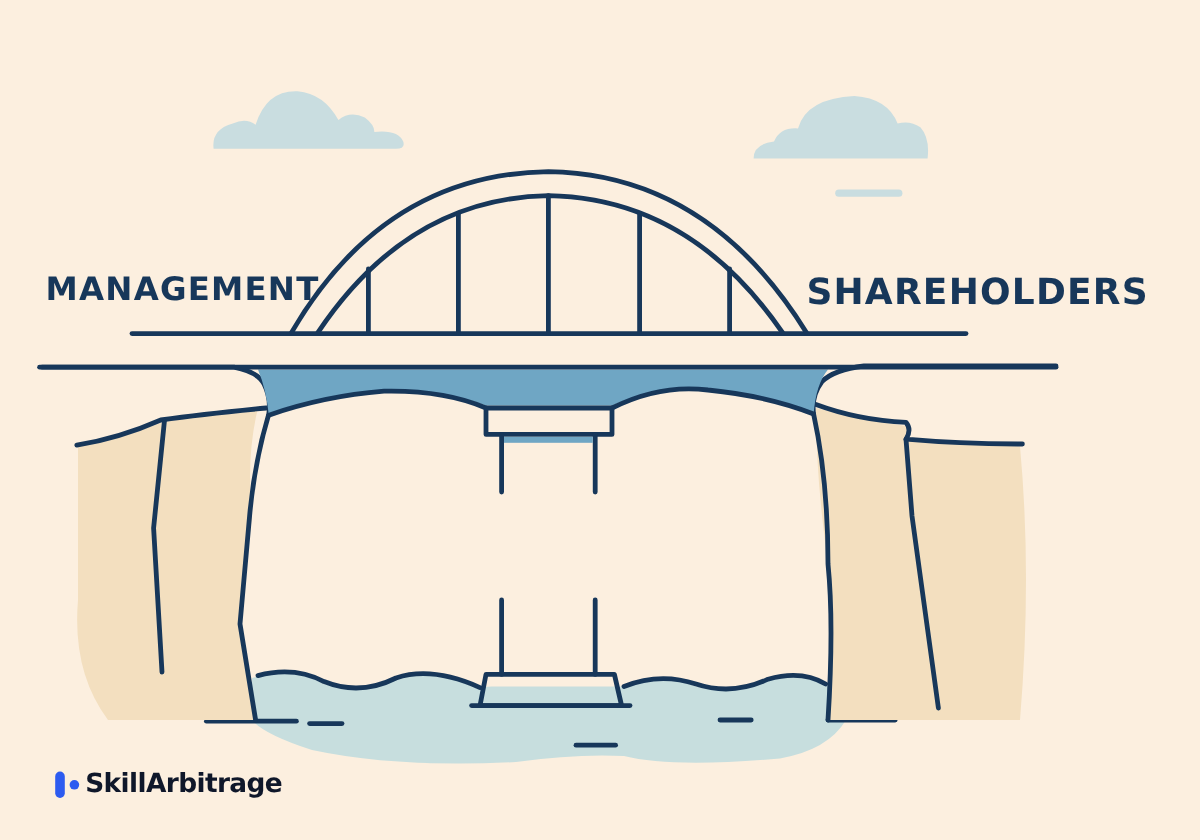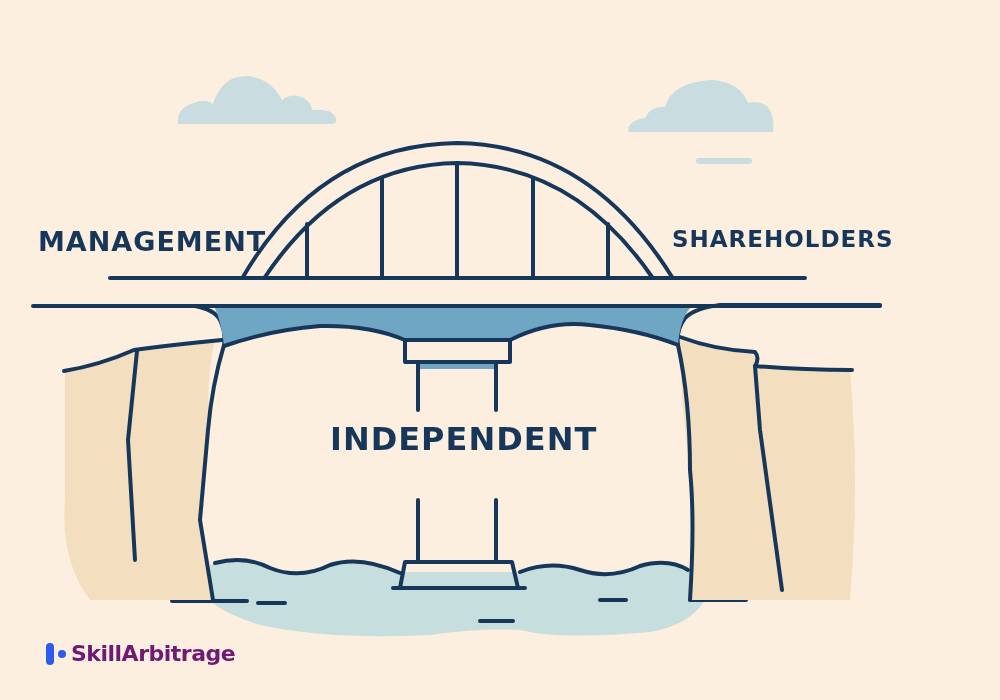--- a/index.html
+++ b/index.html
@@ -1,22 +1,22 @@
 <!DOCTYPE html>
 <html><head>
 <meta charset="utf-8">
 <style>
   html, body { margin:0; padding:0; }
   body { width:1000px; height:700px; background:#fcefdf; overflow:hidden; position:relative; font-family:"DejaVu Sans", sans-serif; }
   svg.scene { position:absolute; left:0; top:0; width:1000px; height:700px; }
   .label { position:absolute; color:#17375a; font-weight:bold; letter-spacing:1px; font-family:"DejaVu Sans", sans-serif; }
   .lbl-mgmt { left:38px; top:226px; font-size:27px; }
-  .lbl-share { left:672px; top:226px; font-size:23px; }
+  .lbl-share { left:672px; top:226px; font-size:30px; }
   .lbl-center { left:330px; top:418px; width:255px; text-align:center; font-size:32px; line-height:42px; }
-  .brand { position:absolute; left:46px; top:641px; display:flex; align-items:center; color:#701a75; font-weight:bold; font-size:22px; font-family:"DejaVu Sans", sans-serif; letter-spacing:-0.5px; }
+  .brand { position:absolute; left:46px; top:641px; display:flex; align-items:center; color:#0f172a; font-weight:bold; font-size:22px; font-family:"DejaVu Sans", sans-serif; letter-spacing:-0.5px; }
   .brand .bar { width:8px; height:22px; border-radius:4px; background:#2d5bf0; margin-right:4px; }
   .brand .dot { width:8px; height:8px; border-radius:50%; background:#2d5bf0; margin-right:5px; }
 </style>
 </head>
 <body>
 
 <svg class="scene" viewBox="0 0 1000 700">
 
   <g fill="#c9dde0">
     <path d="M178 124 Q176 108 194 103 Q205 98 213 104 Q222 75 248 76 Q270 78 282 100 Q292 92 304 98 Q312 104 312 110 Q332 108 336 118 Q338 124 330 124 Z"></path>
@@ -76,20 +76,19 @@
     <line x1="382" y1="178" x2="382" y2="277"></line>
     <line x1="457" y1="163" x2="457" y2="277"></line>
     <line x1="533" y1="178" x2="533" y2="277"></line>
     <line x1="608" y1="224" x2="608" y2="277"></line>
   </g>
 </svg>
 
 <div class="label lbl-mgmt">MANAGEMENT</div>
 <div class="label lbl-share">SHAREHOLDERS</div>
 <div class="label lbl-center">
-  <div>INDEPENDENT</div>
 </div>
 
 <div class="brand">
   <span class="bar"></span>
   <span class="dot"></span>
   <span>SkillArbitrage</span>
 </div>
 
 </body></html>

